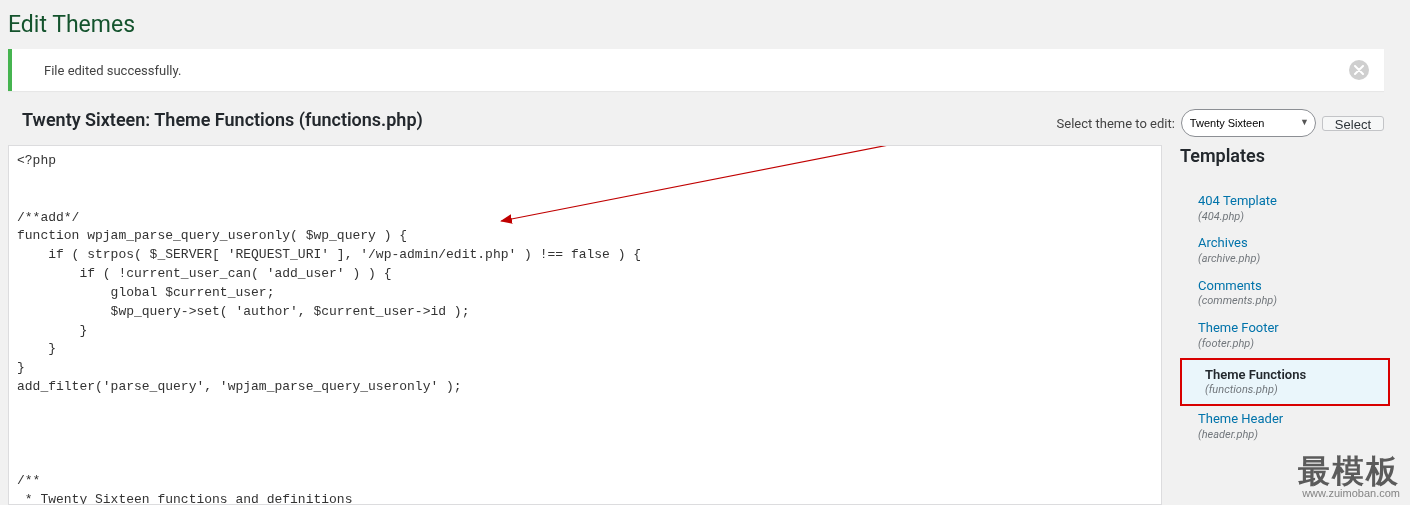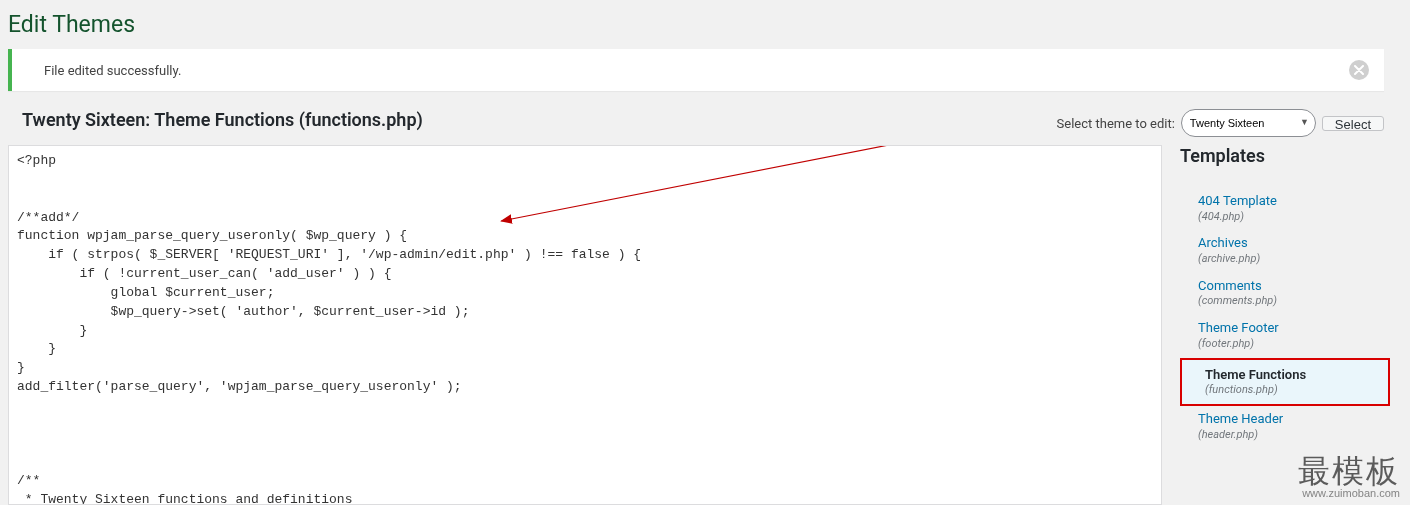--- a/index.html
+++ b/index.html
@@ -182,21 +182,21 @@
     position: absolute;
     right: 10px;
     bottom: 6px;
     color: rgba(0,0,0,0.55);
     font-family: "Microsoft YaHei", sans-serif;
     text-align: right;
     pointer-events: none;
   }
   .watermark .big {
     font-size: 32px;
-    font-weight: 400;
+    font-weight: 700;
     letter-spacing: 2px;
     color: rgba(40,40,40,0.75);
     line-height: 1;
   }
   .watermark .small {
     font-size: 11px;
     color: rgba(120,120,120,0.9);
   }
 </style>
 </head>

